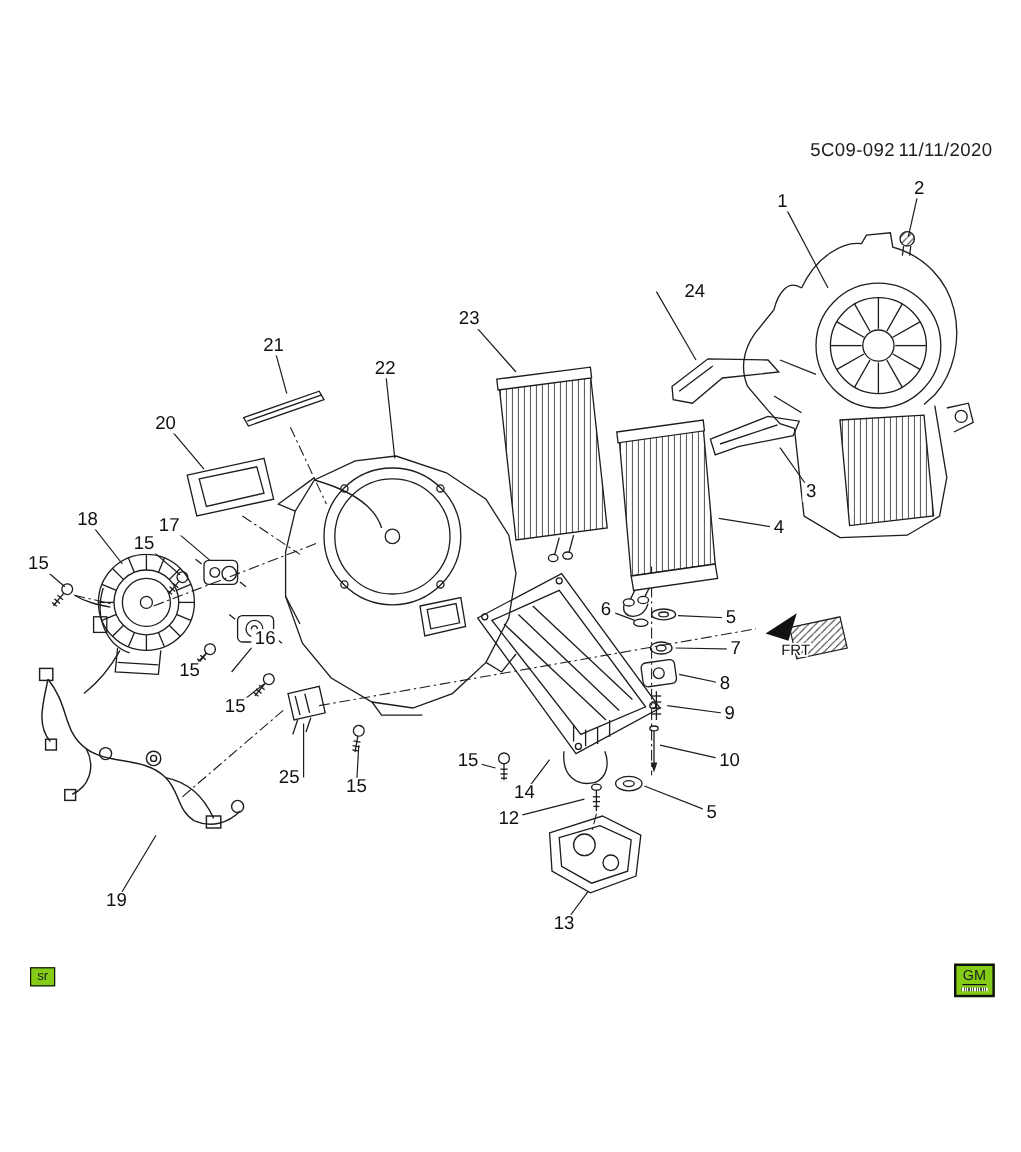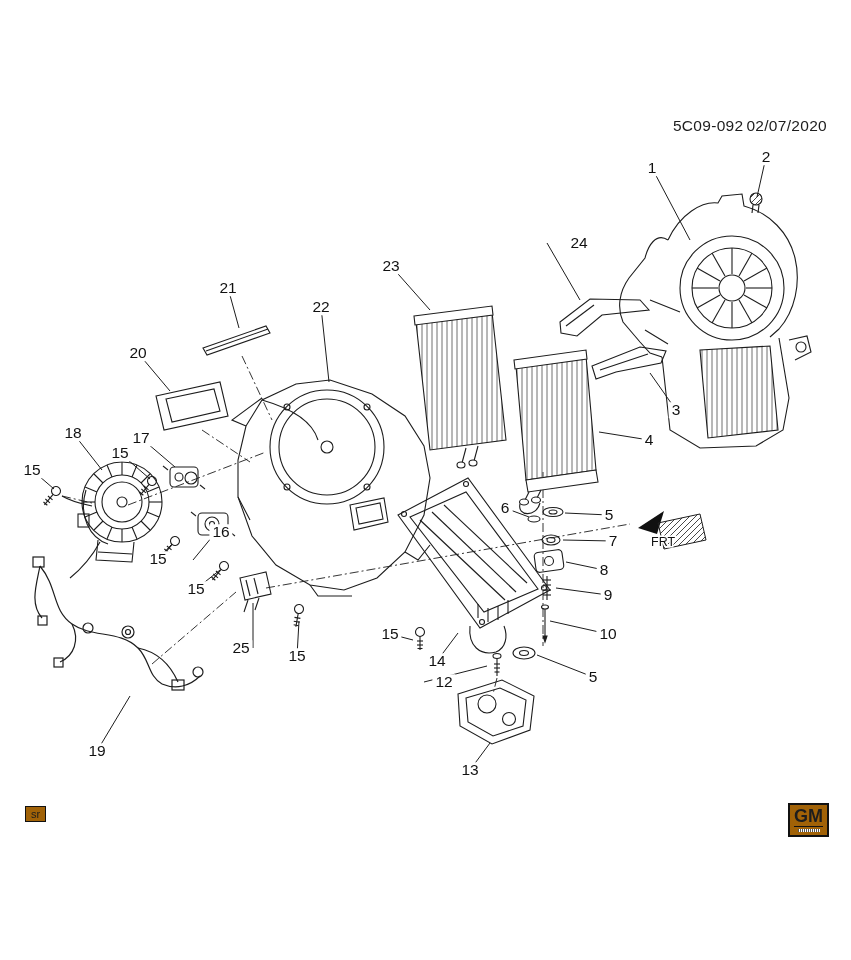--- a/index.html
+++ b/index.html
@@ -3,24 +3,24 @@
 <meta charset="utf-8">
 <style>
   html,body{margin:0;padding:0;background:#ffffff;}
   body{width:851px;height:960px;font-family:"Liberation Sans",sans-serif;color:#1d1d1d;}
   #stage{position:relative;width:851px;height:960px;background:#fff;overflow:hidden;}
   #artwork{position:absolute;left:0;top:0;}
   .header{position:absolute;top:117px;right:24px;font-size:15.5px;letter-spacing:.3px;white-space:nowrap;}
   .header span{margin-left:3px;text-align:right;}
   .callout{position:absolute;transform:translate(-50%,-50%);background:#fff;padding:0 3px;
            font-size:15.5px;line-height:1;color:#111;}
-  .corner-box{position:absolute;border:1.5px solid #111;font-size:11px;padding:1px 5px;background:#a16207;}
+  .corner-box{position:absolute;border:1.5px solid #111;font-size:11px;padding:1px 5px;background:#84cc16;}
   #sr-box{left:25px;top:806px;}
   #gm-box{right:22px;top:803px;border-width:2px;text-align:center;padding:2px 4px 3px;}
-  #gm-box .gm-text{font-weight:bold;font-size:18px;line-height:1;border-bottom:1.5px solid #111;display:inline-block;padding-bottom:1px;}
+  #gm-box .gm-text{font-weight:normal;font-size:12px;line-height:1;border-bottom:1.5px solid #111;display:inline-block;padding-bottom:1px;}
   #gm-box .gm-sub{height:3px;width:22px;margin:2px auto 0;background:repeating-linear-gradient(90deg,#555 0 1px,#fff 1px 2px);}
 </style>
 </head>
 <body>
 
 <div id="stage">
 
   <svg id="artwork" width="851" height="960" viewBox="0 0 851 960" xmlns="http://www.w3.org/2000/svg">
     <defs>
       <pattern id="vhatch" width="5" height="6" patternUnits="userSpaceOnUse">
@@ -321,21 +321,21 @@
         <line x1="390" y1="634" x2="413" y2="640"></line>
         <line x1="437" y1="661" x2="458" y2="633"></line>
         <line x1="424" y1="682" x2="487" y2="666"></line>
         <line x1="593" y1="677" x2="537" y2="655"></line>
         <line x1="470" y1="770" x2="490" y2="743"></line>
         <line x1="97" y1="751" x2="130" y2="696"></line>
       </g>
   </svg>
 
   <div class="header">
-    <span>5C09-092</span><span>02/07/2020</span>
+    <span>5C09-092</span><span>11/11/2020</span>
   </div>
 
   <div id="callout-layer">
       <div class="callout" style="left: 652px; top: 168px;">1</div>
       <div class="callout" style="left: 766px; top: 157px;">2</div>
       <div class="callout" style="left: 547px; top: 243px; margin-left: 32px;">24</div>
       <div class="callout" style="left: 391px; top: 266px;">23</div>
       <div class="callout" style="left: 228px; top: 288px;">21</div>
       <div class="callout" style="left: 321px; top: 307px;">22</div>
       <div class="callout" style="left: 138px; top: 353px;">20</div>
@@ -351,21 +351,21 @@
       <div class="callout" style="left: 604px; top: 570px;">8</div>
       <div class="callout" style="left: 608px; top: 595px;">9</div>
       <div class="callout" style="left: 608px; top: 634px;">10</div>
       <div class="callout" style="left: 193px; top: 532px; margin-left: 28px;">16</div>
       <div class="callout" style="left: 158px; top: 559px;">15</div>
       <div class="callout" style="left: 196px; top: 589px;">15</div>
       <div class="callout" style="left: 241px; top: 648px;">25</div>
       <div class="callout" style="left: 297px; top: 656px;">15</div>
       <div class="callout" style="left: 390px; top: 634px;">15</div>
       <div class="callout" style="left: 437px; top: 661px;">14</div>
-      <div class="callout" style="left: 444px; top: 682px;">12</div>
+      <div class="callout" style="left: 424px; top: 682px;">12</div>
       <div class="callout" style="left: 593px; top: 677px;">5</div>
       <div class="callout" style="left: 470px; top: 770px;">13</div>
       <div class="callout" style="left: 97px; top: 751px;">19</div>
     </div>
 
   <div id="sr-box" class="corner-box">
     <span>sr</span>
   </div>
   <div id="gm-box" class="corner-box">
     <span class="gm-text">GM</span>

